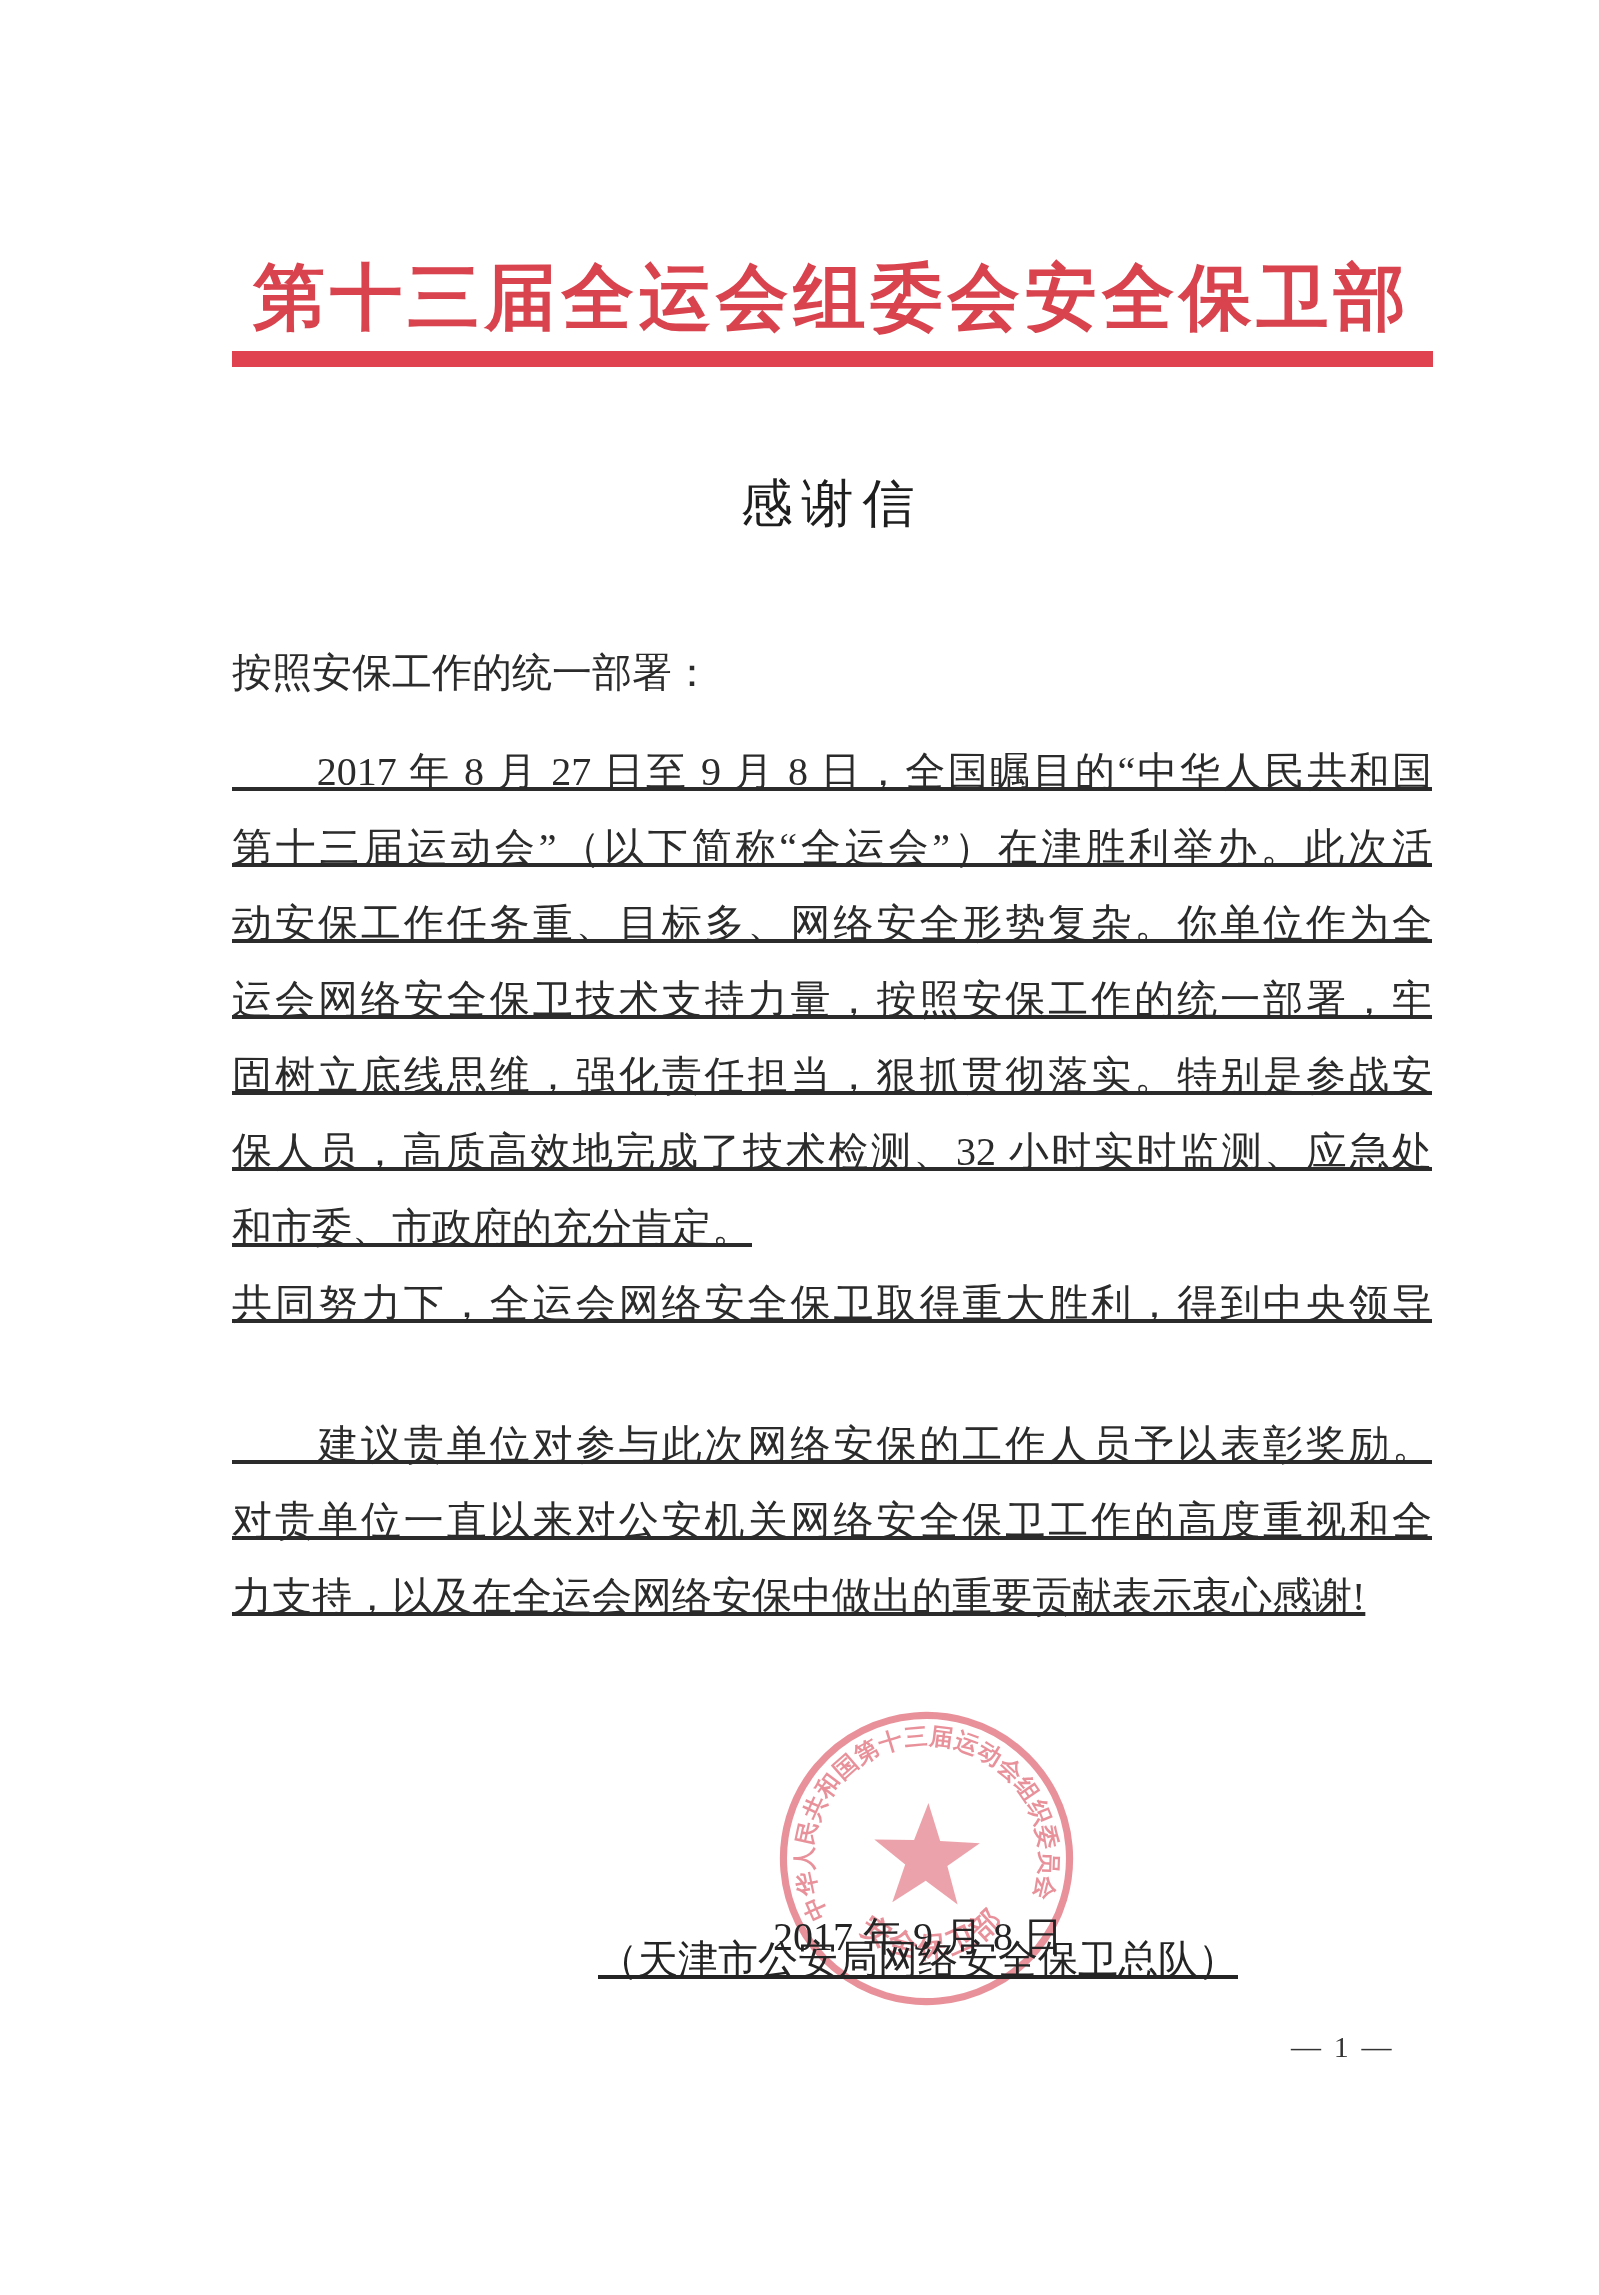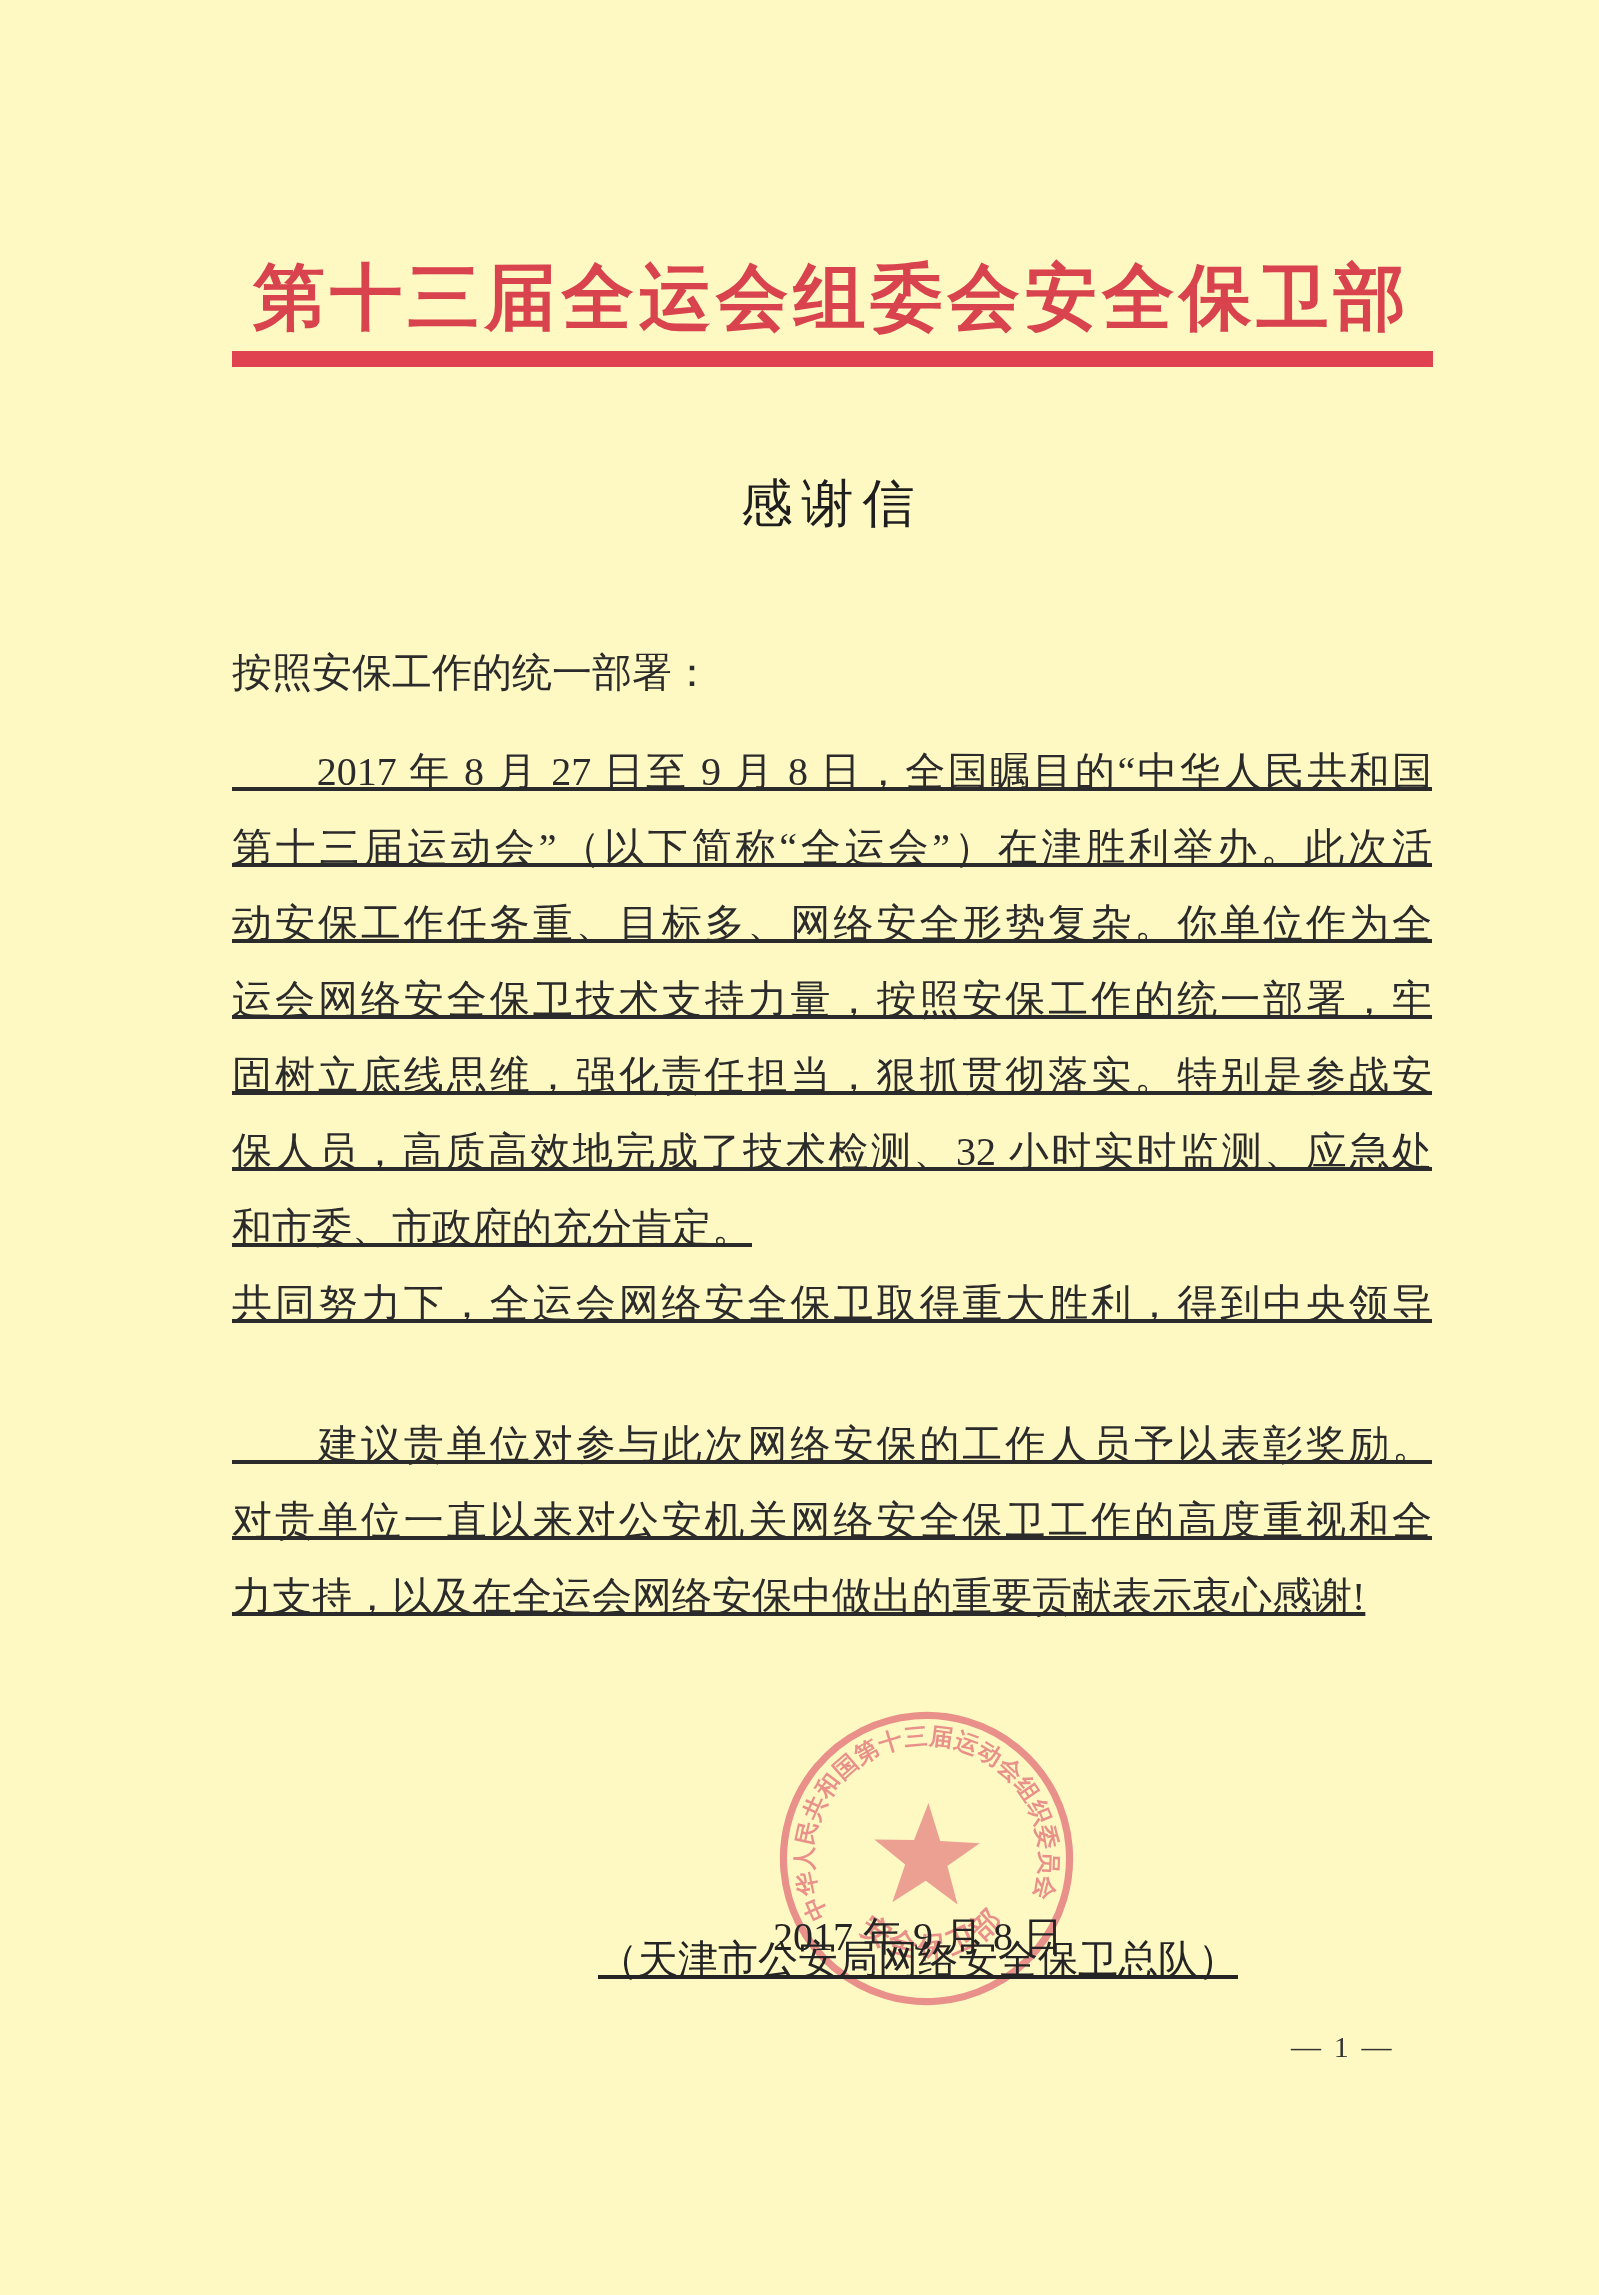--- a/index.html
+++ b/index.html
@@ -1,19 +1,19 @@
 <!DOCTYPE html>
 <html style="--header-red: #d9434e; --band-red: #e0434f; --text-ink: #2b2b2b; --stamp-pink: #e06874;font-size:10.4px"><head>
 <meta charset="utf-8">
 <style>
   html,body { margin:0; padding:0; background:#777; }
   #page {
     position:relative;
     width:1600px; height:2295px;
-    background:#fef9c3;
+    background:#ffffff;
     overflow:hidden;
     font-family:"Liberation Serif","DejaVu Serif",serif;
     color:var(--text-ink,#2b2b2b);
   }
   
   .header-title {
     position:absolute; left:232px; top:256px; width:1200px;
     text-align:center;
     font-size:72px; font-weight:700; line-height:85px;
     letter-spacing:5.2px;

